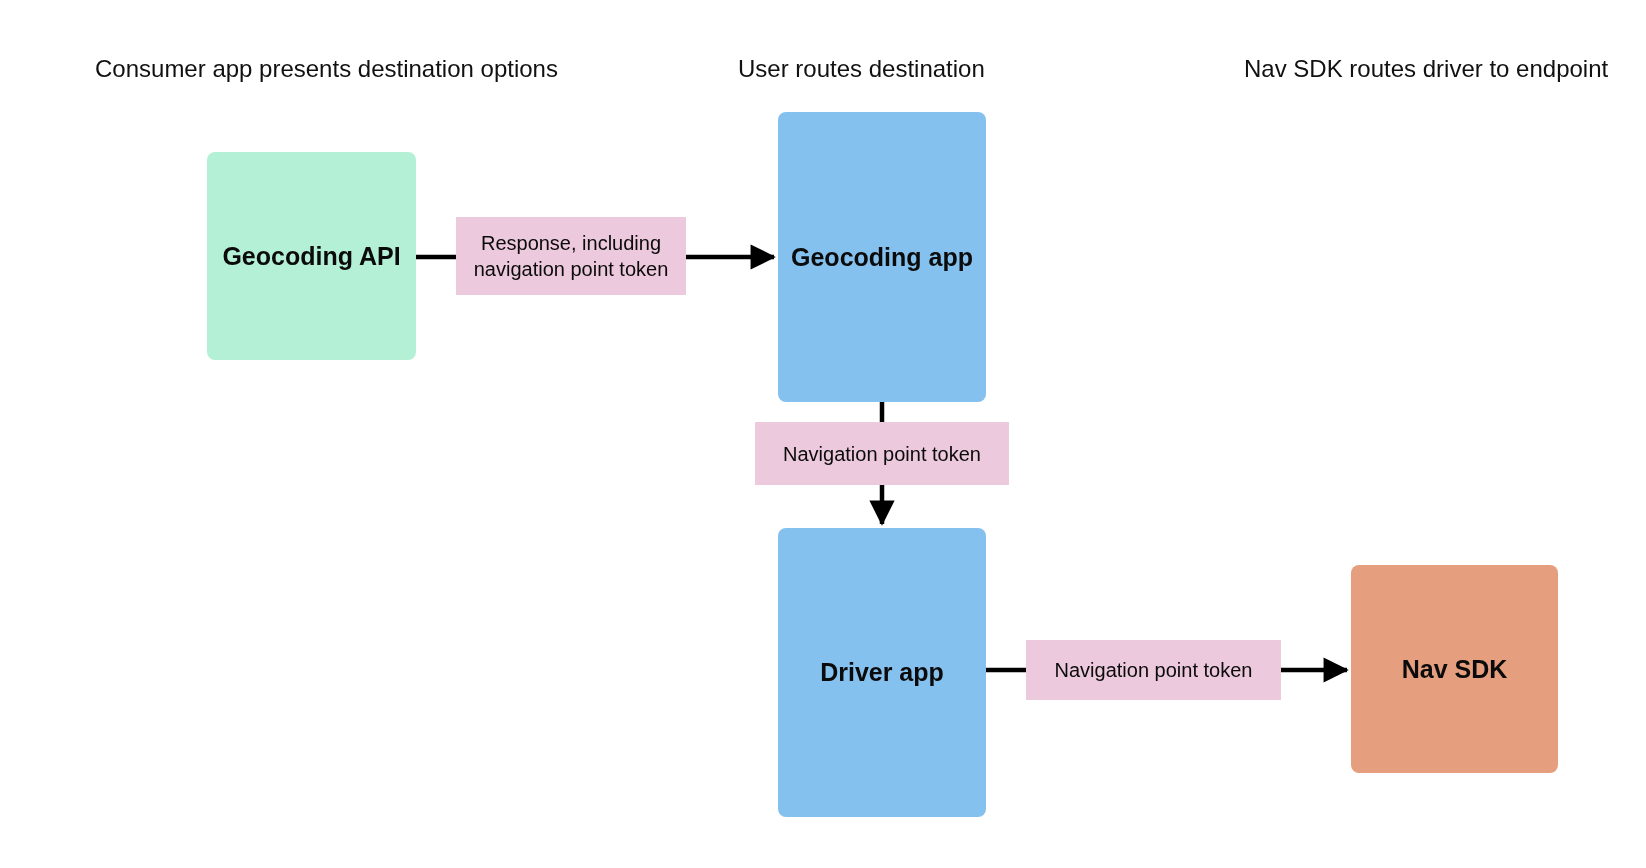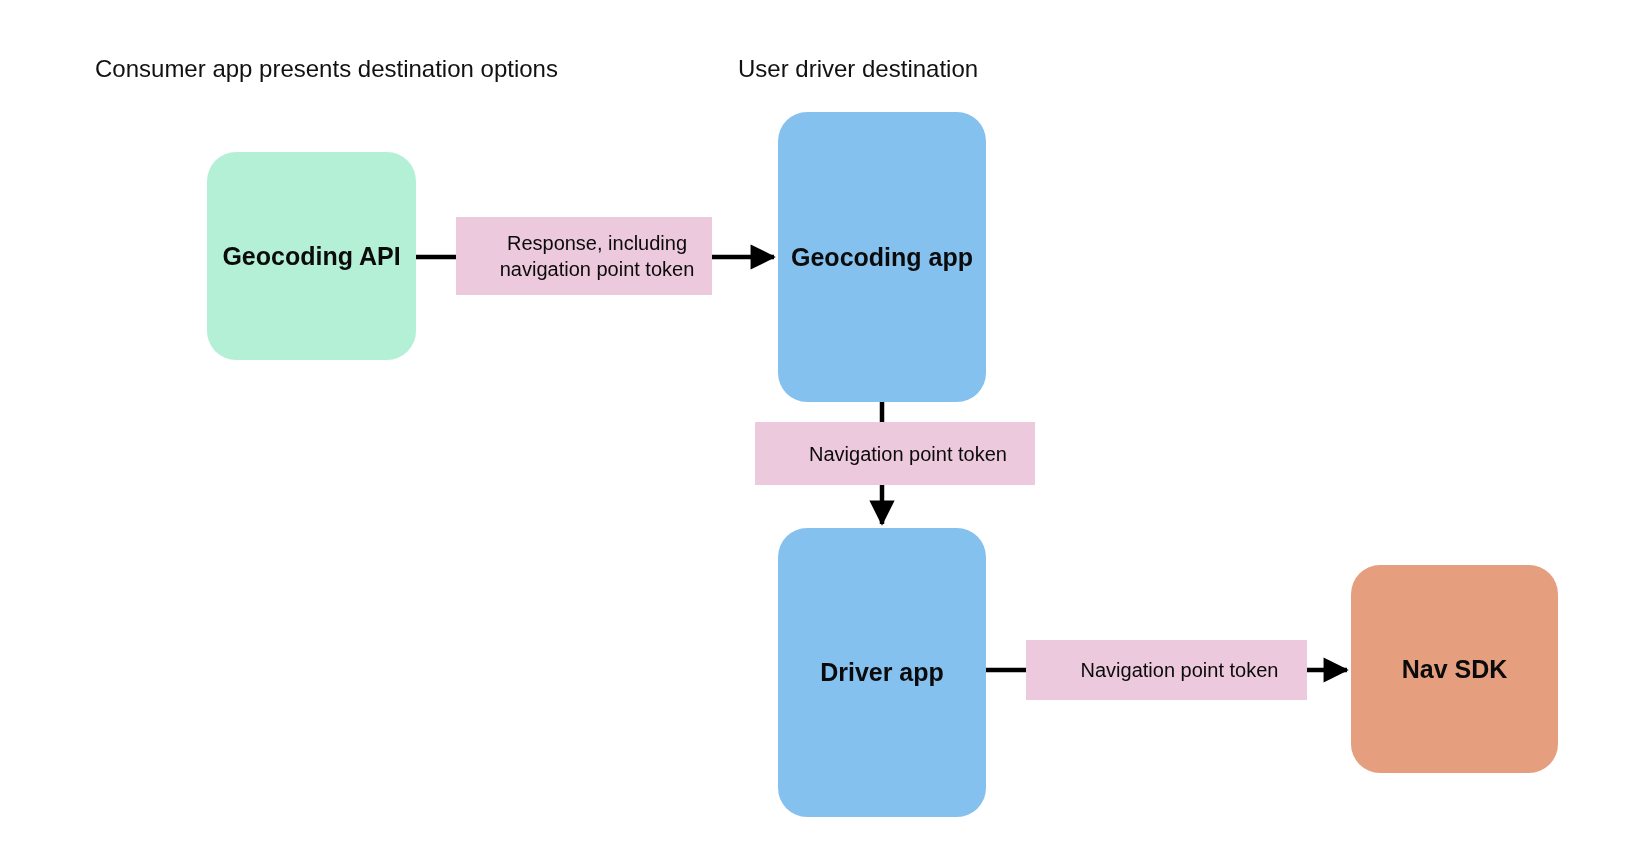--- a/index.html
+++ b/index.html
@@ -35,21 +35,21 @@
     position: absolute;
     left: 0; top: 0;
     width: 1646px;
     height: 868px;
     z-index: 1;
   }
 
   
   .node {
     position: absolute;
-    border-radius: 29px;
+    border-radius: 8px;
     display: flex;
     align-items: center;
     justify-content: center;
     z-index: 2;
     font-size: 25px;
     font-weight: 700;
     color: #0b0b0b;
     text-align: center;
   }
   #node-geocoding-api { left: 169px; top: 152px; width: 209px; height: 208px; }
@@ -62,33 +62,33 @@
     position: absolute;
     display: flex;
     align-items: center;
     justify-content: center;
     text-align: center;
     z-index: 3;
     font-size: 20px;
     line-height: 26px;
     font-weight: 400;
     color: #0b0b0b;
-    padding-left: 26px;
   }
   #edge-label-1 { left: 418px; top: 217px; width: 230px; height: 78px; }
   #edge-label-2 { left: 717px; top: 422px; width: 254px; height: 63px; }
   #edge-label-3 { left: 988px; top: 640px; width: 255px; height: 60px; }
 </style>
 </head>
 <body>
 
 <div id="canvas">
 
   <div class="stage-heading" id="heading-1">Consumer app presents destination options</div>
-  <div class="stage-heading" id="heading-2">User driver destination</div>
+  <div class="stage-heading" id="heading-2">User routes destination</div>
+  <div class="stage-heading" id="heading-3">Nav SDK routes driver to endpoint</div>
 
   <svg id="arrow-layer" viewBox="0 0 1646 868" xmlns="http://www.w3.org/2000/svg">
     <defs>
       <marker id="arrowhead" viewBox="0 0 10 10" refX="9.3" refY="5" markerWidth="7.5" markerHeight="5.6" orient="auto-start-reverse">
         <path d="M 0 0 L 10 5 L 0 10 z" fill="#000000"></path>
       </marker>
     </defs>
     <line x1="378" y1="257" x2="736" y2="257" stroke="#000000" stroke-width="4.5" marker-end="url(#arrowhead)"></line>
     <line x1="844" y1="402" x2="844" y2="524" stroke="#000000" stroke-width="4.5" marker-end="url(#arrowhead)"></line>
     <line x1="948" y1="670" x2="1309" y2="670" stroke="#000000" stroke-width="4.5" marker-end="url(#arrowhead)"></line>

